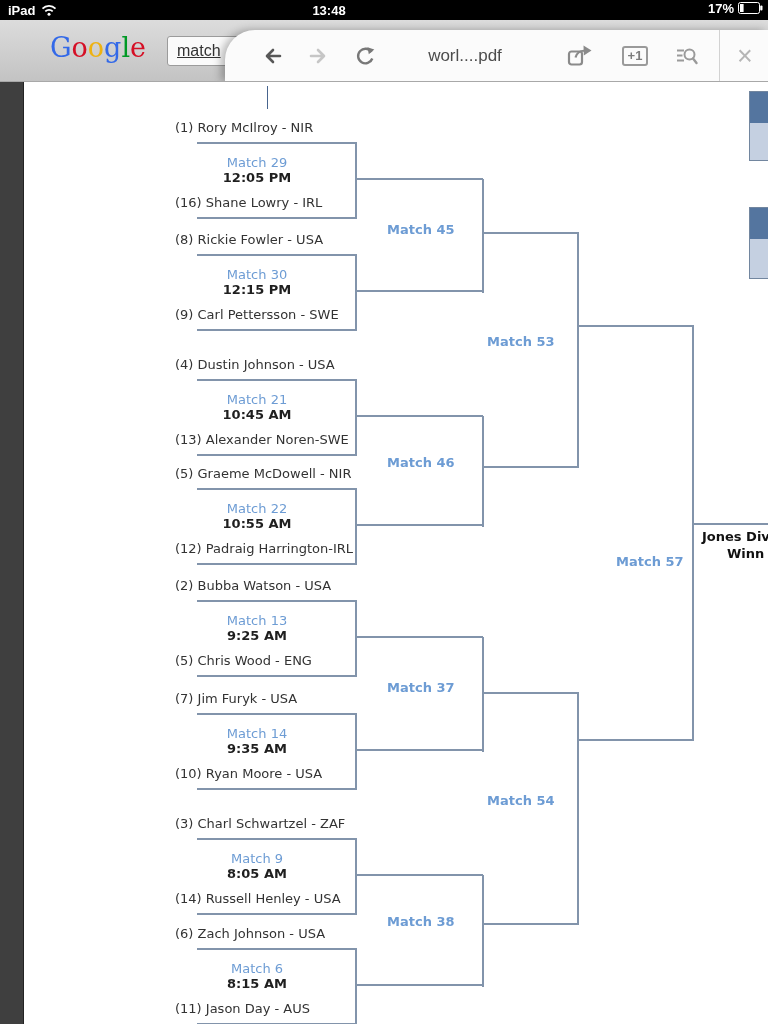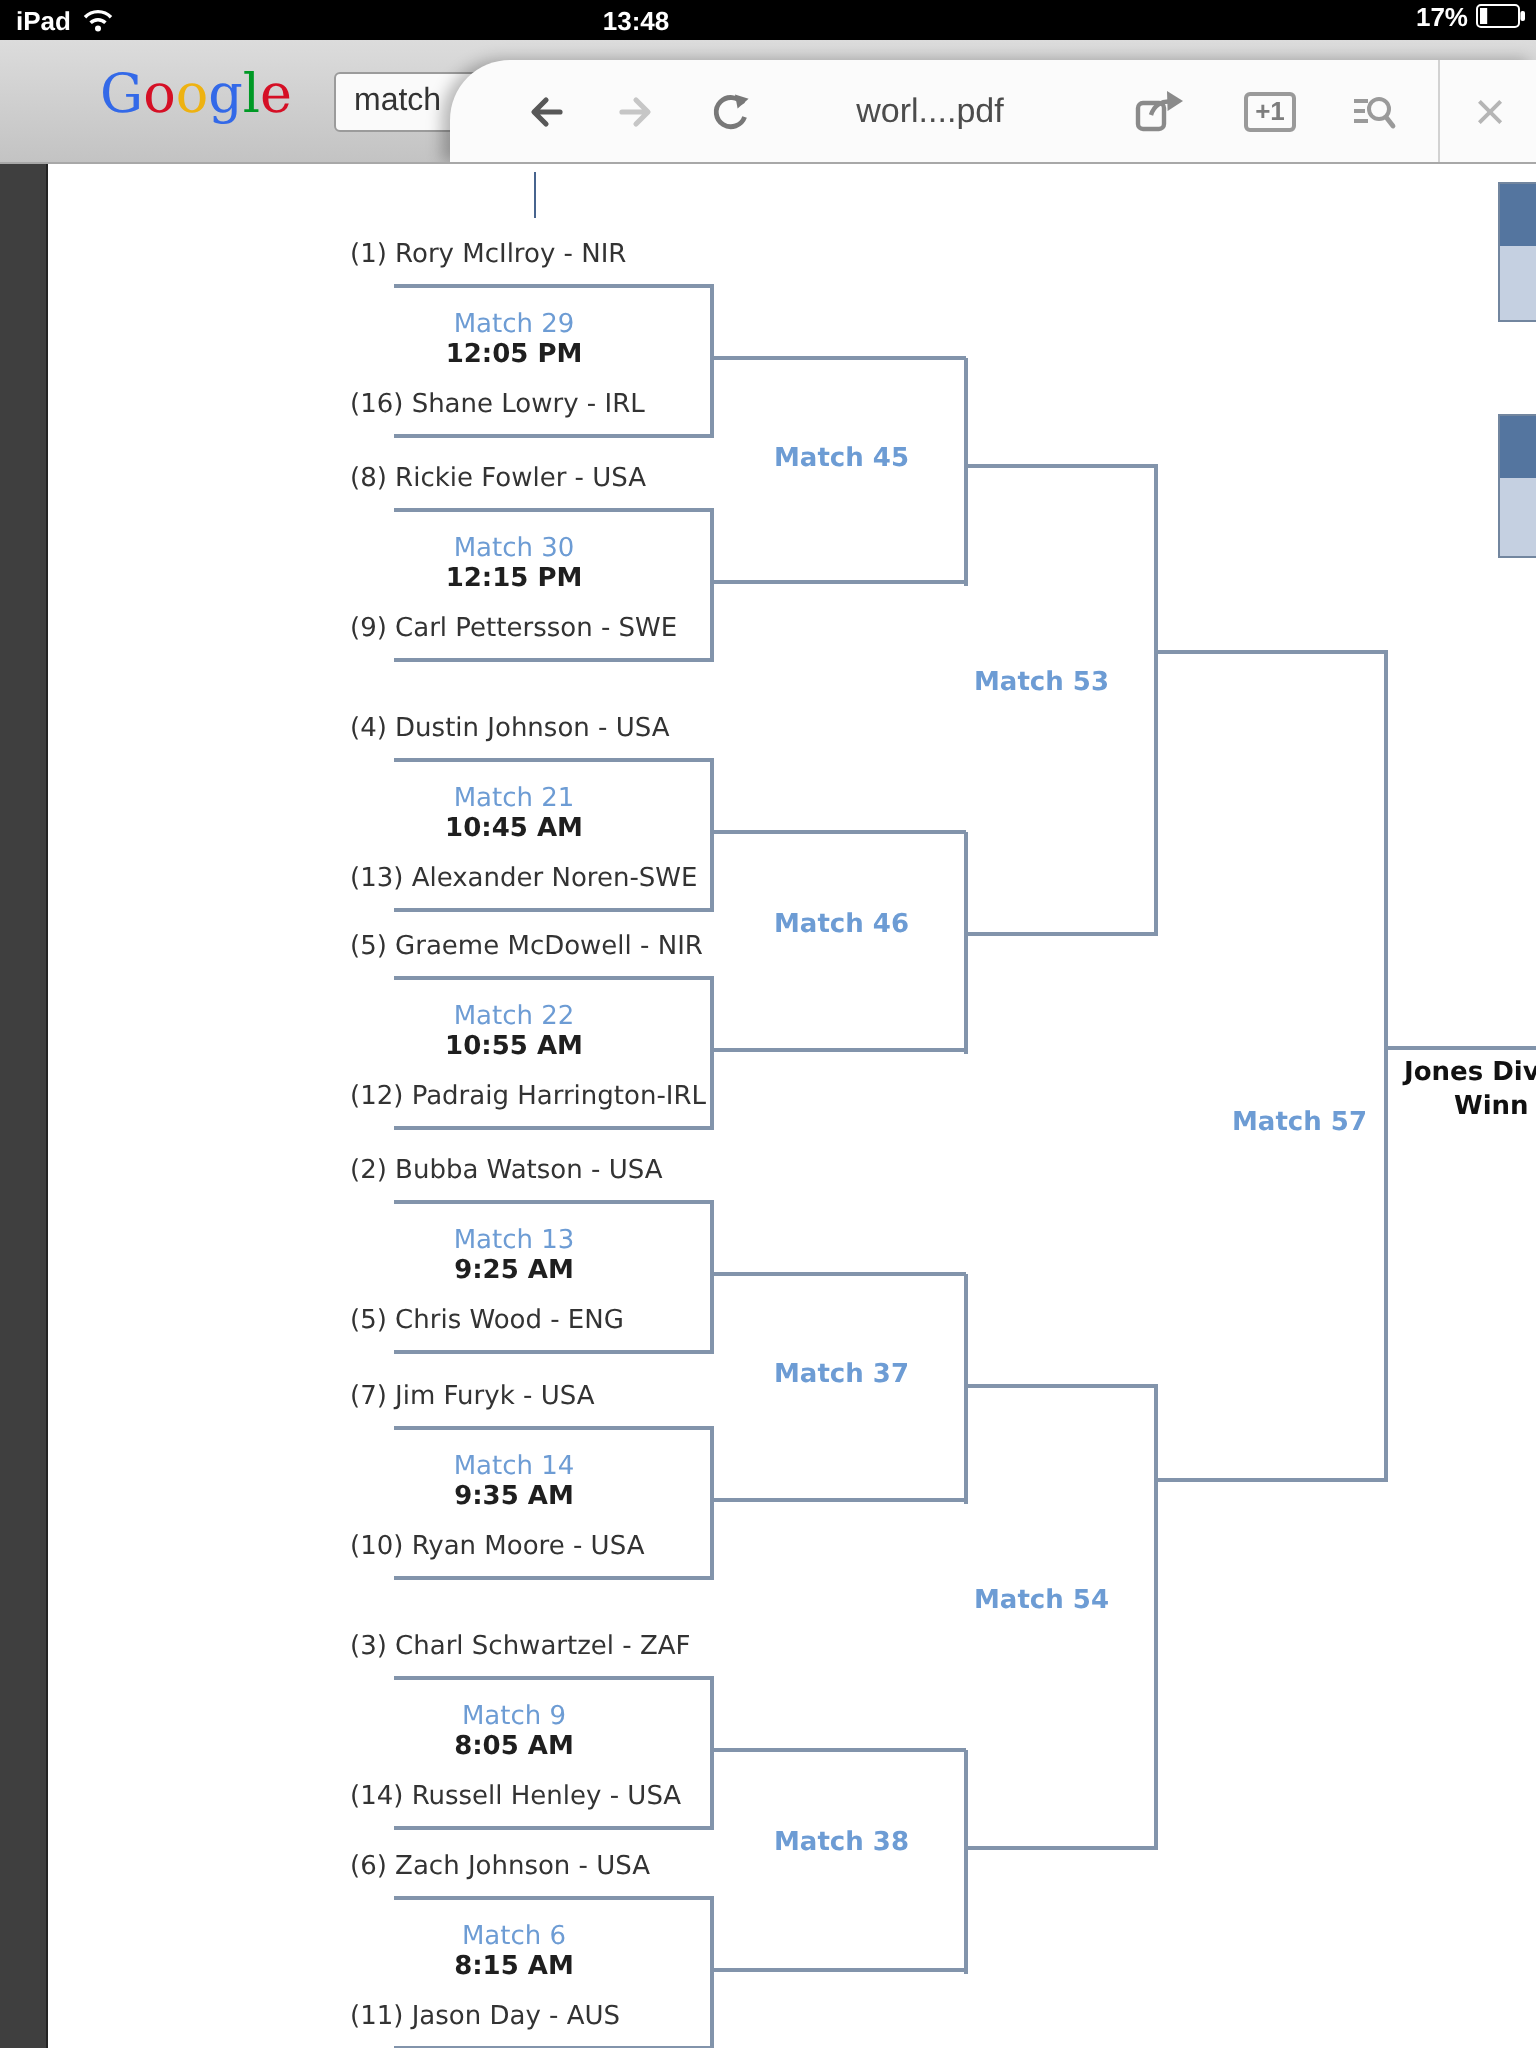--- a/index.html
+++ b/index.html
@@ -3,30 +3,30 @@
 <meta charset="utf-8">
 <style>
   html,body{margin:0;padding:0;background:#000;}
   #screen{position:relative;width:768px;height:1024px;overflow:hidden;background:#fff;
           font-family:"Liberation Sans",sans-serif;}
 
   
   .statusbar{position:absolute;left:0;top:0;width:768px;height:20px;background:var(--statusbar_bg,#000);
              color:#fff;font-size:13px;font-weight:bold;}
   .sb-left{position:absolute;left:8px;top:0;height:20px;display:flex;align-items:center;gap:6px;}
-  .sb-time{position:absolute;left:0;width:636px;top:0;height:20px;display:flex;align-items:center;justify-content:center;}
+  .sb-time{position:absolute;left:11px;width:636px;top:0;height:20px;display:flex;align-items:center;justify-content:center;}
   .sb-right{position:absolute;right:5px;top:0;height:16px;display:flex;align-items:center;gap:4px;}
 
   
   .tabstrip{position:absolute;left:0;top:20px;width:768px;height:61px;
             background:linear-gradient(#dcdcdc,#c3c3c3);}
   .glogo{position:absolute;left:50px;top:12px;font-family:"DejaVu Serif",serif;font-size:27px;letter-spacing:0px;}
   .searchfield{position:absolute;left:167px;top:16px;width:95px;height:30px;background:#fafafa;
                border:1px solid #9b9b9b;border-radius:3px;font-size:16px;color:#333;
-               display:flex;align-items:center;padding-left:9px;box-sizing:border-box;}
+               display:flex;align-items:center;padding-left:9px;box-sizing:border-box;text-decoration:underline;}
   .card{position:absolute;left:225px;top:10px;width:543px;height:51px;background:#fbfbfb;
         border-top-left-radius:30px;box-shadow:-4px 0 8px rgba(0,0,0,0.28);}
   .tb-btn{position:absolute;top:0;height:51px;display:flex;align-items:center;justify-content:center;cursor:default;}
   .pagetitle{position:absolute;left:165px;top:0;width:150px;height:51px;display:flex;align-items:center;
              justify-content:center;font-size:17px;color:#4c4c4c;}
   .plusone{border:2px solid #9a9a9a;border-radius:3px;color:#7d7d7d;font-size:13px;font-weight:bold;
            padding:1px 4px;line-height:14px;}
   .vsep{position:absolute;left:494px;top:0;width:1px;height:51px;background:#d2d2d2;}
   .closex{font-size:27px;color:#b5b5b5;line-height:20px;}
   .toolbar-divider{position:absolute;left:0;top:81px;width:768px;height:1px;background:#a8a8a8;}

